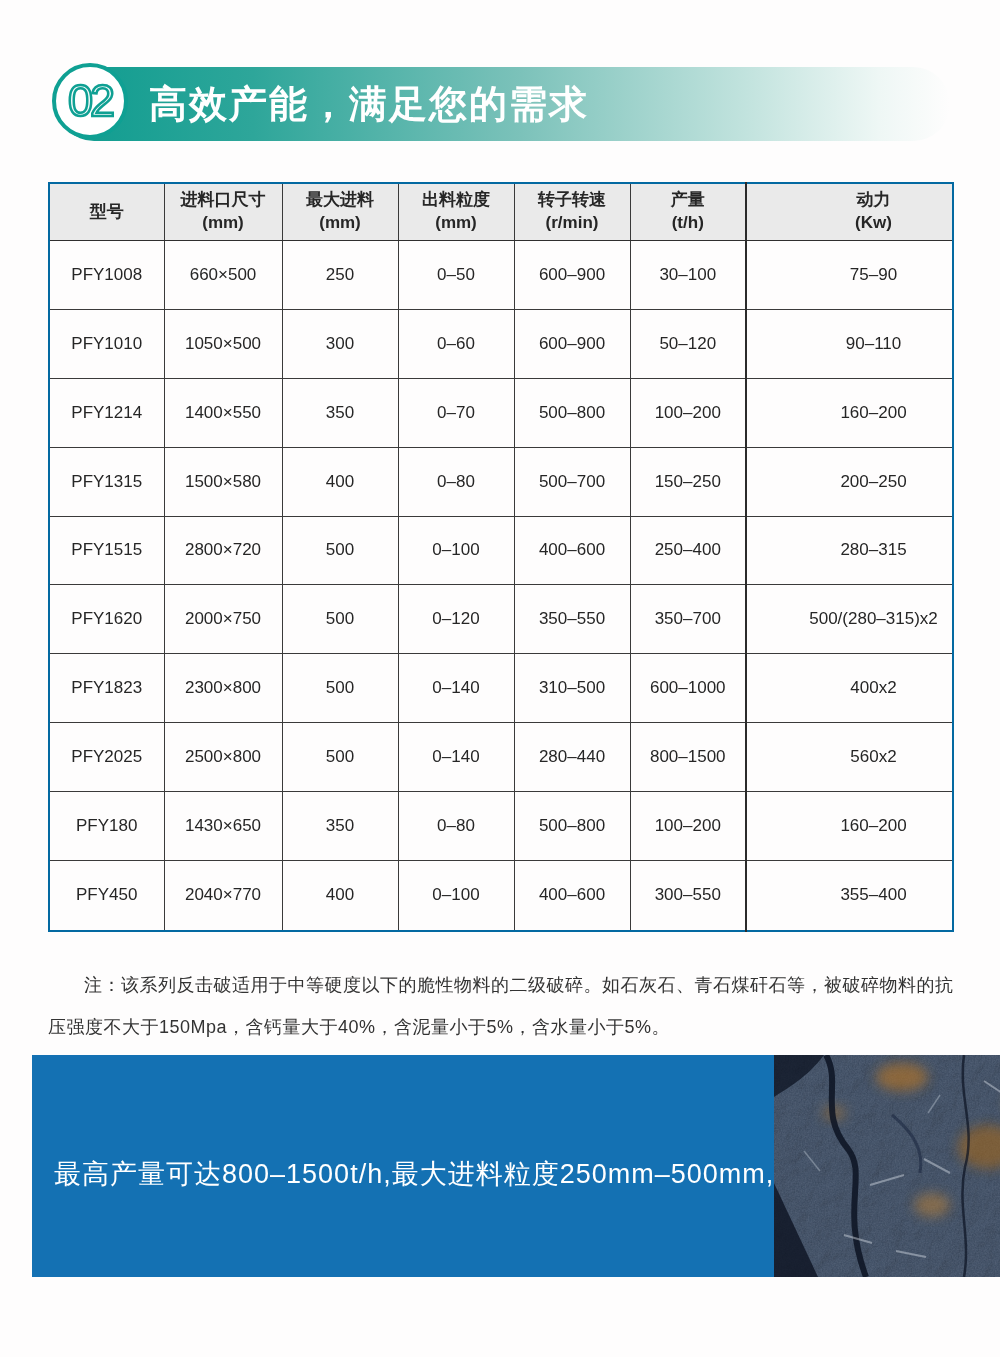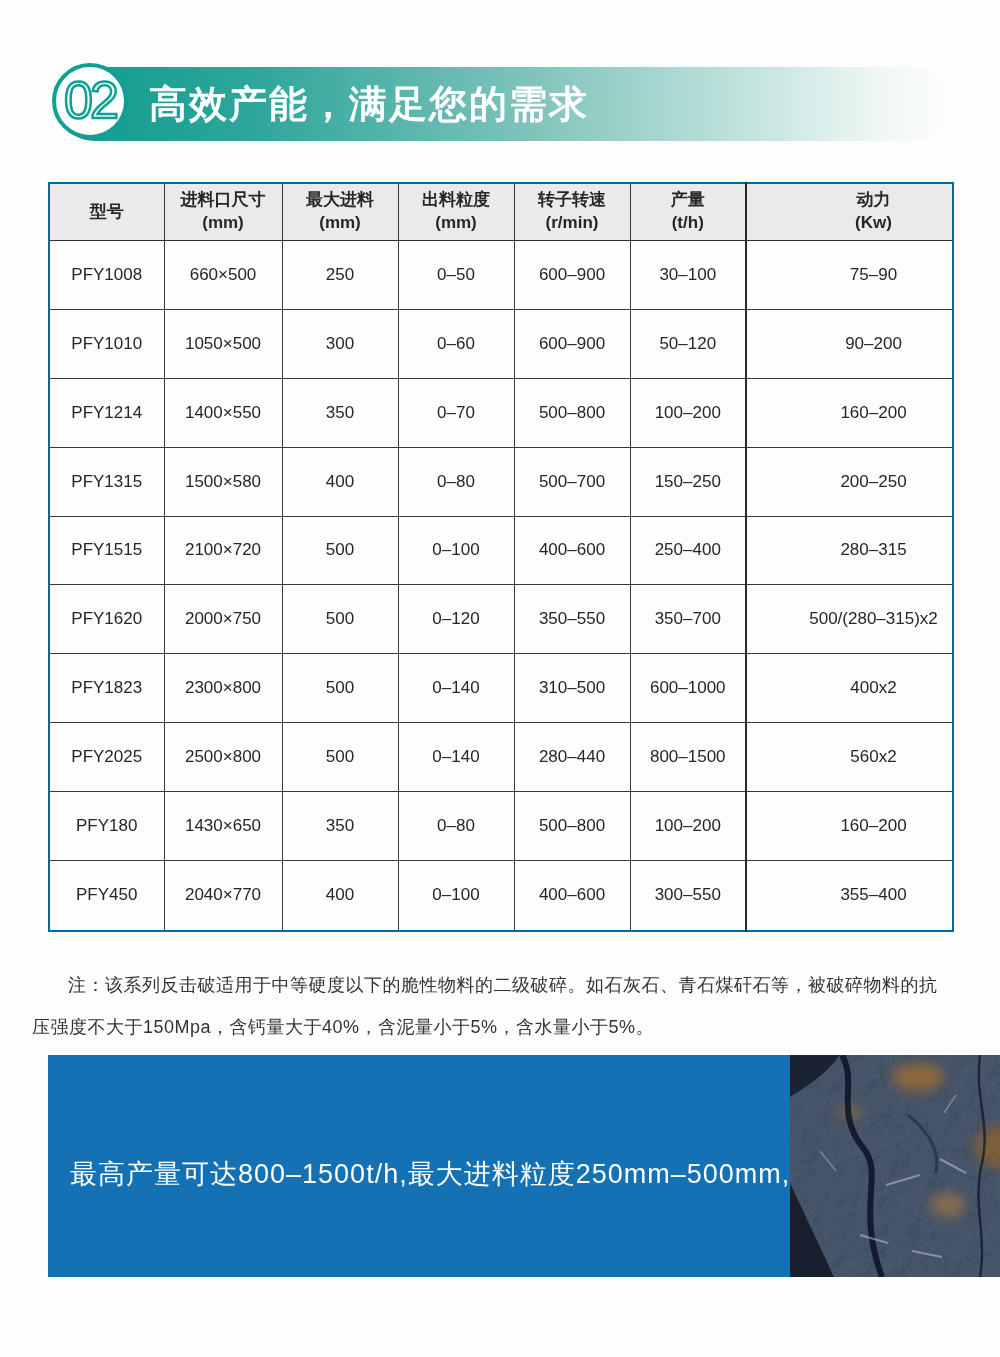--- a/index.html
+++ b/index.html
@@ -15,21 +15,21 @@
     background:linear-gradient(90deg,#0d9c8f 0%,#2ea69a 22%,#7cc2ba 52%,#c4e4df 78%,#eef7f5 92%,rgba(255,255,255,0) 100%);
     display:flex;align-items:center;padding-left:92px;box-sizing:border-box;
   }
   .pill-title{font-size:38px;font-weight:bold;color:#ffffff;letter-spacing:2px;}
   .badge{
     position:absolute;left:52px;top:63px;width:76px;height:76px;border-radius:50%;
     background:#ffffff;border:4px solid #0fa093;box-sizing:border-box;
     display:flex;align-items:center;justify-content:center;z-index:2;
   }
   .badge span{
-    font-size:52px;line-height:1;letter-spacing:-3px;font-weight:400;
+    font-size:45px;line-height:1;letter-spacing:-3px;font-weight:400;
     color:#f4fbfa;-webkit-text-stroke:2.5px #0fa093;padding-bottom:2px;
   }
 
   
   .tablewrap{position:absolute;left:48px;top:182px;width:904px;height:750px;}
   table.spec{
     width:904px;height:750px;border-collapse:collapse;table-layout:fixed;
     border:2px solid #0369a1;
   }
   table.spec th,table.spec td{
@@ -38,28 +38,28 @@
   }
   table.spec th{
     background:#eaeaea;font-weight:bold;height:56px;line-height:1.35;
     border-bottom:1px solid #2f2f2f;
   }
   table.spec th:last-child,table.spec td:last-child{border-left:2px solid #2b2b2b;padding-left:48px;}
   table.spec th .unit{font-weight:bold;}
 
   
   .note{
-    position:absolute;left:32px;top:946px;width:908px;
+    position:absolute;left:48px;top:946px;width:908px;
     font-size:18px;line-height:42px;color:#333;text-indent:2em;
     letter-spacing:0.5px;
   }
 
   
   .banner{
-    position:absolute;left:48px;top:1055px;width:904px;height:222px;
+    position:absolute;left:32px;top:1055px;width:904px;height:222px;
     background:#1471b3;display:flex;align-items:stretch;
   }
   .banner-text{
     flex:1;display:flex;flex-direction:column;justify-content:center;
     padding:16px 0 0 22px;box-sizing:border-box;
   }
   .banner-text div{
     color:#ffffff;font-size:27px;line-height:52px;letter-spacing:1px;white-space:nowrap;
   }
   .rock{width:274px;height:222px;flex:0 0 274px;}
@@ -129,21 +129,21 @@
             <td>30–100</td>
             <td>75–90</td>
           </tr>
           <tr>
             <td>PFY1010</td>
             <td>1050×500</td>
             <td>300</td>
             <td>0–60</td>
             <td>600–900</td>
             <td>50–120</td>
-            <td>90–200</td>
+            <td>90–110</td>
           </tr>
           <tr>
             <td>PFY1214</td>
             <td>1400×550</td>
             <td>350</td>
             <td>0–70</td>
             <td>500–800</td>
             <td>100–200</td>
             <td>160–200</td>
           </tr>
@@ -151,21 +151,21 @@
             <td>PFY1315</td>
             <td>1500×580</td>
             <td>400</td>
             <td>0–80</td>
             <td>500–700</td>
             <td>150–250</td>
             <td>200–250</td>
           </tr>
           <tr>
             <td>PFY1515</td>
-            <td>2100×720</td>
+            <td>2800×720</td>
             <td>500</td>
             <td>0–100</td>
             <td>400–600</td>
             <td>250–400</td>
             <td>280–315</td>
           </tr>
           <tr>
             <td>PFY1620</td>
             <td>2000×750</td>
             <td>500</td>

